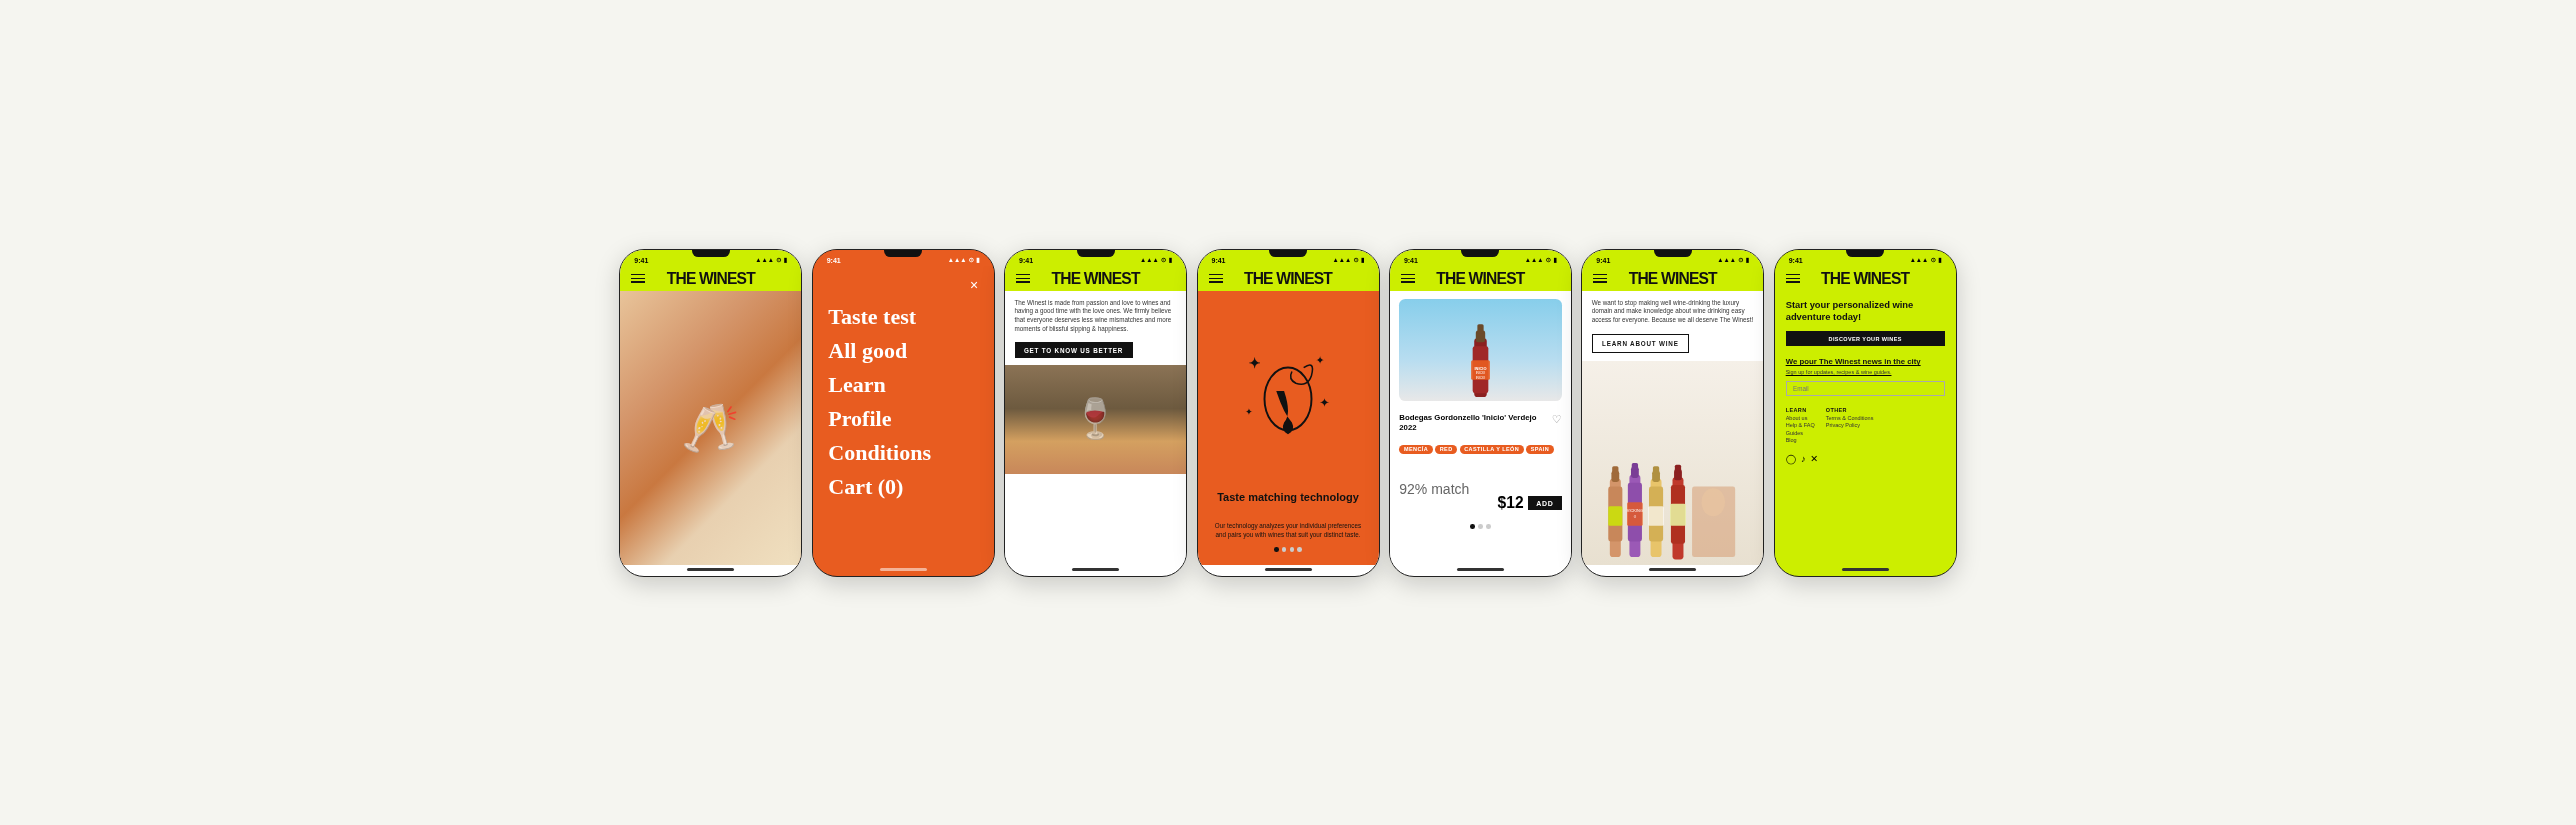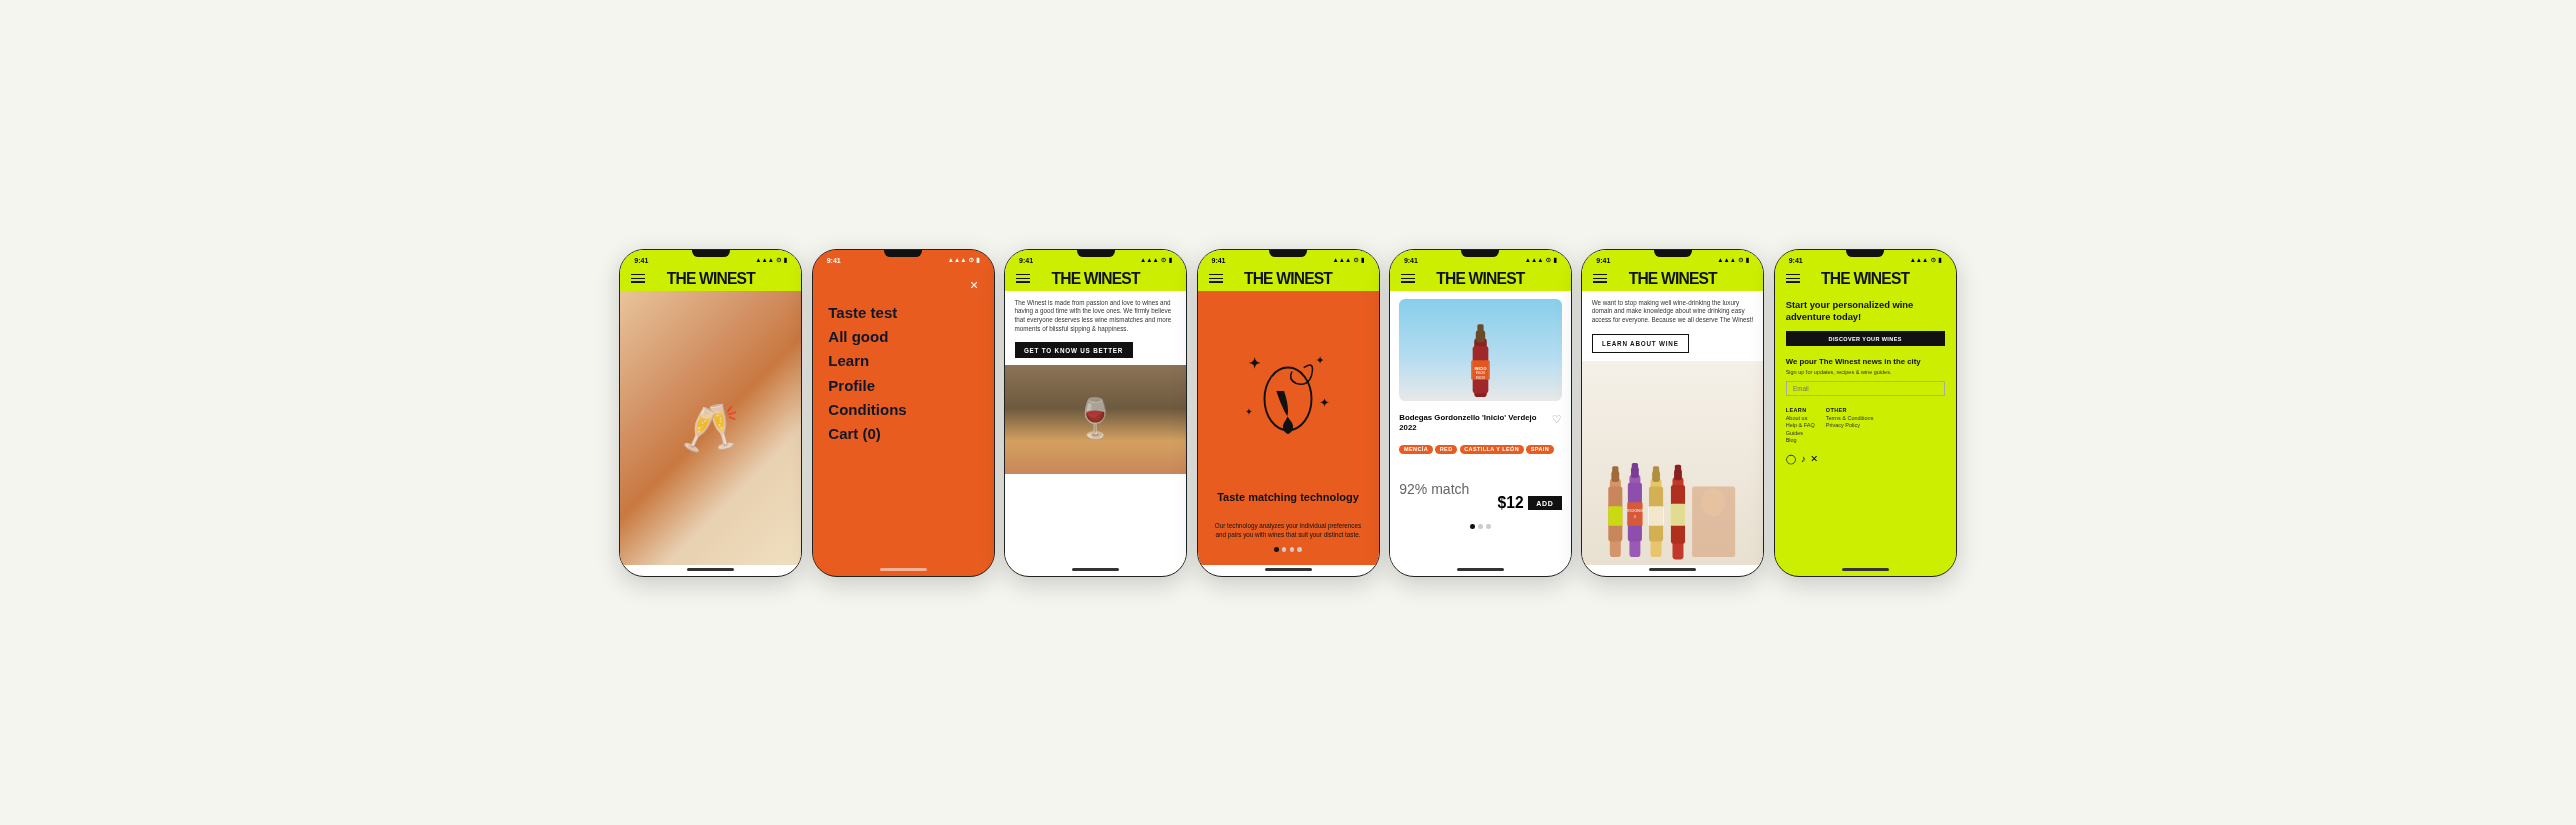--- a/index.html
+++ b/index.html
@@ -145,25 +145,25 @@
     }
     .hamburger span {
       width: 14px;
       height: 1.6px;
       background: #111;
       display: block;
     }
 
     
     .menu-item {
-      font-size: 15px;
+      font-size: 22px;
       font-weight: 700;
-      color: #0f172a;
+      color: #ffffff;
       line-height: 1.4;
-      font-family: Liberation Sans, sans-serif;
+      font-family: Liberation Serif, serif;
     }
 
     
     .btn-dark {
       background: #111;
       color: #fff;
       font-size: 6.3px;
       font-weight: 700;
       padding: 4.7px 9.4px;
       letter-spacing: 0.8px;
@@ -638,21 +638,21 @@
         <span></span>
           <span></span>
           <span></span>
       </div>
       <span class="logo-text">THE WINEST</span>
       <span style="width:14px;"></span>
     </div>
     <div class="phone7-content">
       <h2 style="font-size:9.4px;font-weight:900;color:#111;line-height:1.3;font-family:'Arial Black',Arial,sans-serif;">Start your personalized wine adventure today!</h2>
       <button class="btn-dark" style="margin-top:3.1px;font-size:5.5px;letter-spacing:0.4px;">DISCOVER YOUR WINES</button>
-      <div style="margin-top:6.3px;">
+      <div style="margin-top:6.3px;text-decoration:underline;">
         <p style="font-size:7.8px;font-weight:700;color:#111;font-family:'Arial Black',Arial,sans-serif;line-height:1.3;">We pour The Winest news in the city</p>
         <p style="font-size:5.5px;color:#333;margin-top:1.6px;line-height:1.3;">Sign up for updates, recipes &amp; wine guides.</p>
         <input type="text" class="email-input" style="margin-top: 4.7px;" placeholder="Email">
       </div>
       <div style="margin-top:6.3px;display:flex;gap:11px;">
         <div class="footer-col">
           <span class="footer-col-title">LEARN</span>
           <span class="footer-link">About us</span>
           <span class="footer-link">Help &amp; FAQ</span>
           <span class="footer-link">Guides</span>

